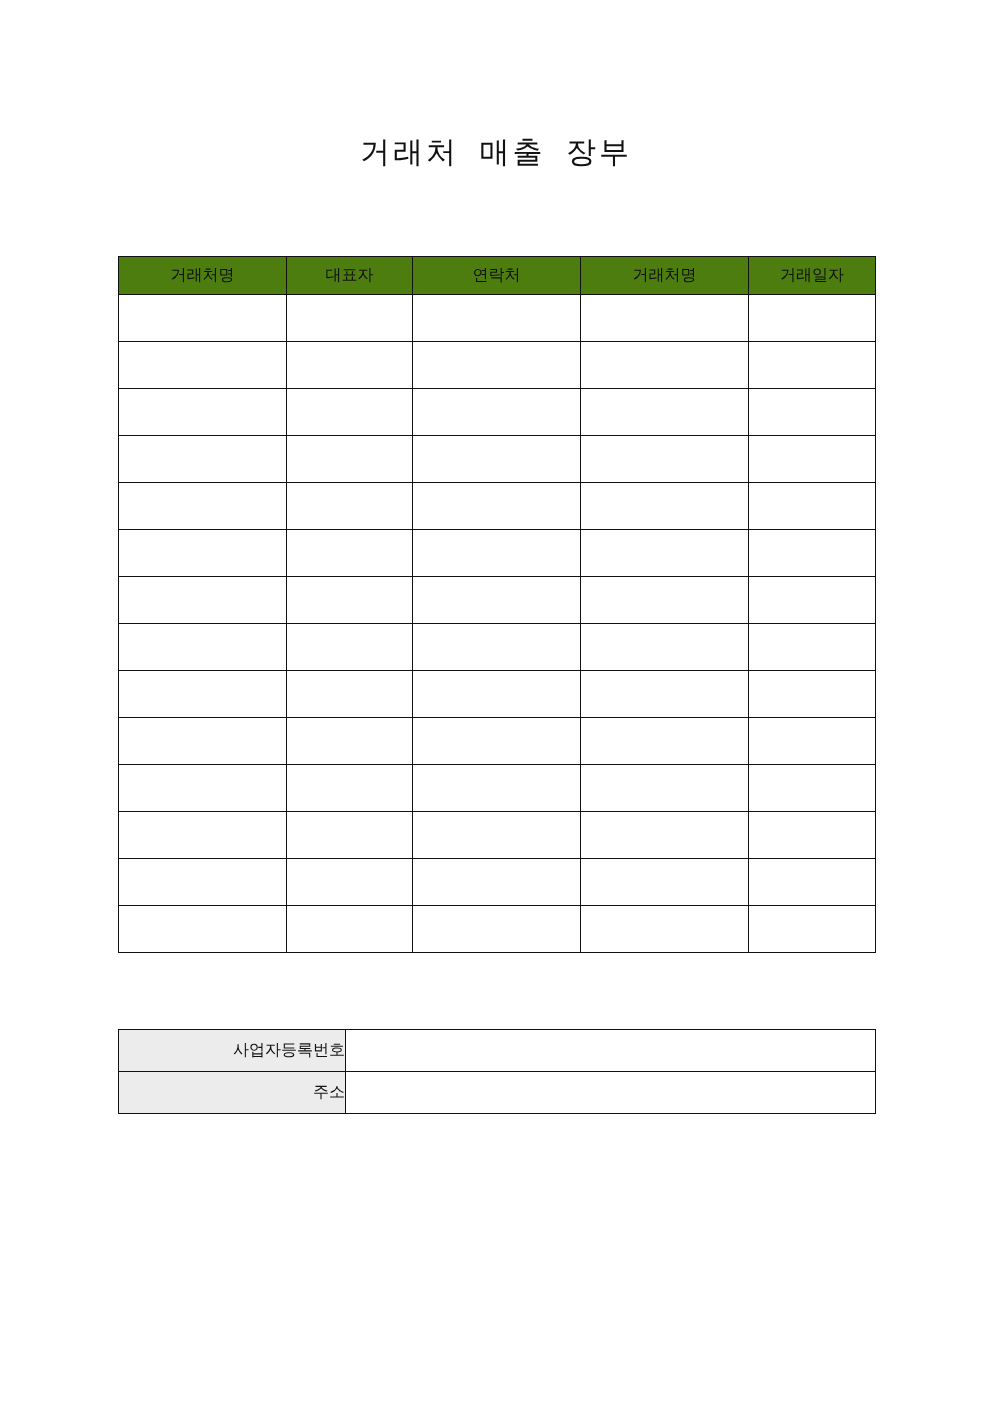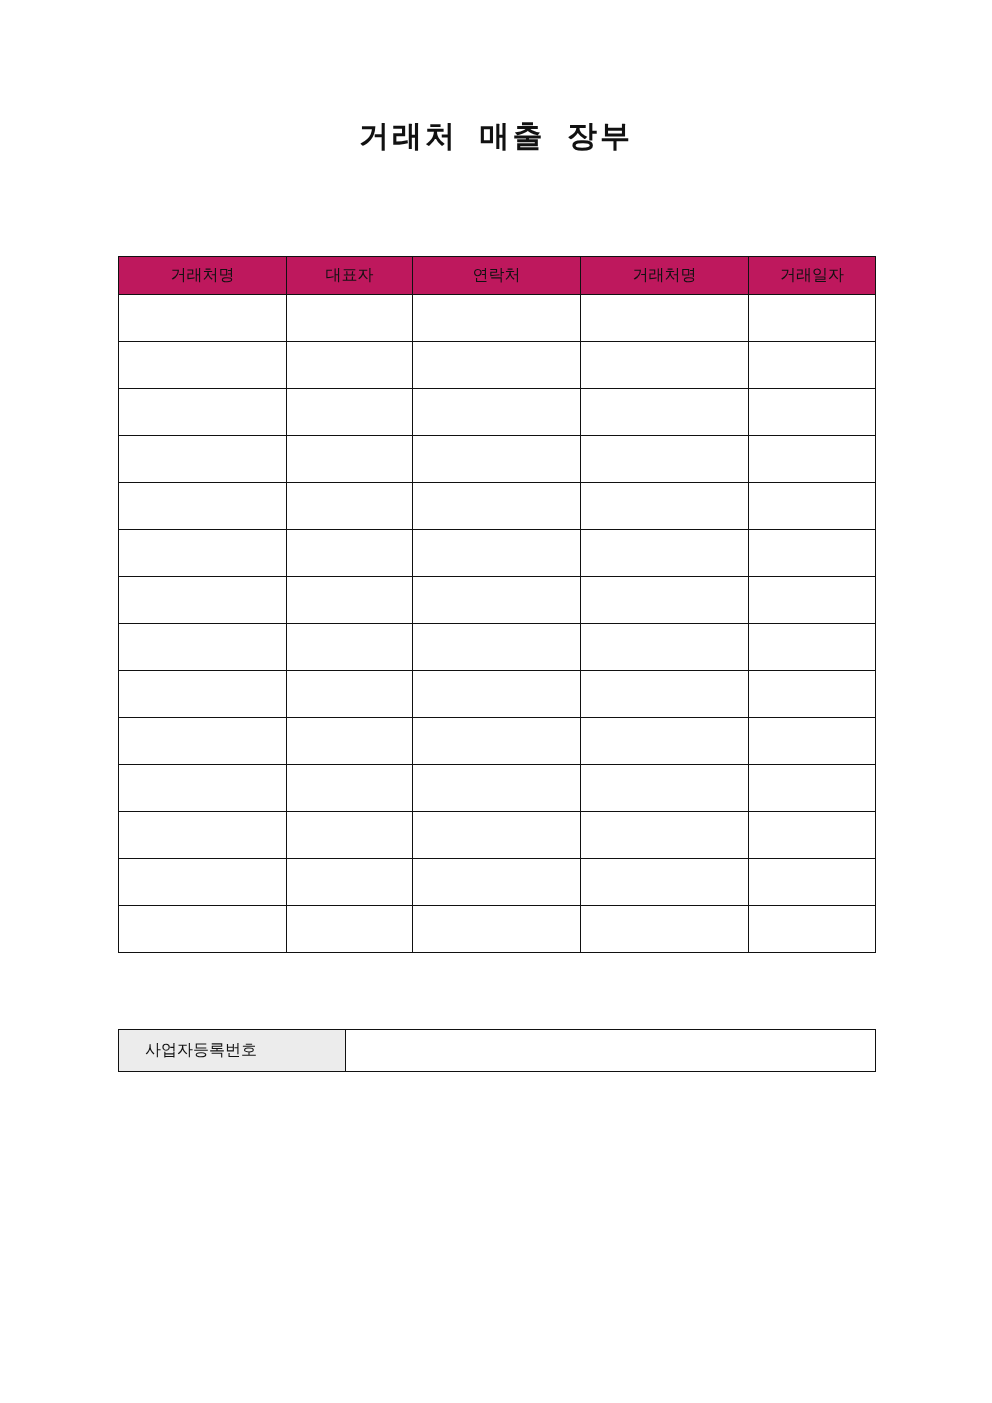--- a/index.html
+++ b/index.html
@@ -1,24 +1,24 @@
 <!DOCTYPE html>
 <html><head>
 <meta charset="utf-8">
 <style>
   html, body { margin: 0; padding: 0; background: #ffffff; }
   body { width: 992px; height: 1403px; position: relative; font-family: "DejaVu Sans", "Liberation Sans", sans-serif; color: #111; }
-  .title { position: absolute; top: 116px; left: 0; width: 992px; text-align: center; font-size: 30px; font-weight: bold; letter-spacing: 3px; word-spacing: 8px; }
+  .title { position: absolute; top: 132px; left: 0; width: 992px; text-align: center; font-size: 30px; font-weight: normal; letter-spacing: 3px; word-spacing: 8px; }
   table { border-collapse: collapse; position: absolute; table-layout: fixed; }
   td, th { border: 1.5px solid #111; padding: 0; font-weight: normal; }
   #ledger { left: 118px; top: 256px; width: 757px; }
-  #ledger th { background: #be185d; height: 37px; font-size: 16px; text-align: center; }
+  #ledger th { background: #4d7c0f; height: 37px; font-size: 16px; text-align: center; }
   #ledger td { height: 46px; }
   #info { left: 118px; top: 1029px; width: 757px; }
-  #info th { background: #ececec; height: 41px; font-size: 16px; text-align: left; width: 227px; padding-left: 26px; }
+  #info th { background: #ececec; height: 41px; font-size: 16px; text-align: right; width: 227px; padding-left: 26px; }
   #info td { height: 41px; }
 </style>
 </head>
 <body>
 
 <div class="title">거래처 매출 장부</div>
 
 <table id="ledger">
   <colgroup>
     <col style="width:168px">
@@ -141,14 +141,18 @@
 <table id="info">
   <colgroup>
       <col style="width:227px">
       <col style="width:530px">
     </colgroup>
   <tbody>
     <tr>
       <th>사업자등록번호</th>
       <td></td>
     </tr>
+    <tr>
+      <th>주소</th>
+      <td></td>
+    </tr>
   </tbody>
 </table>
 
 </body></html>

